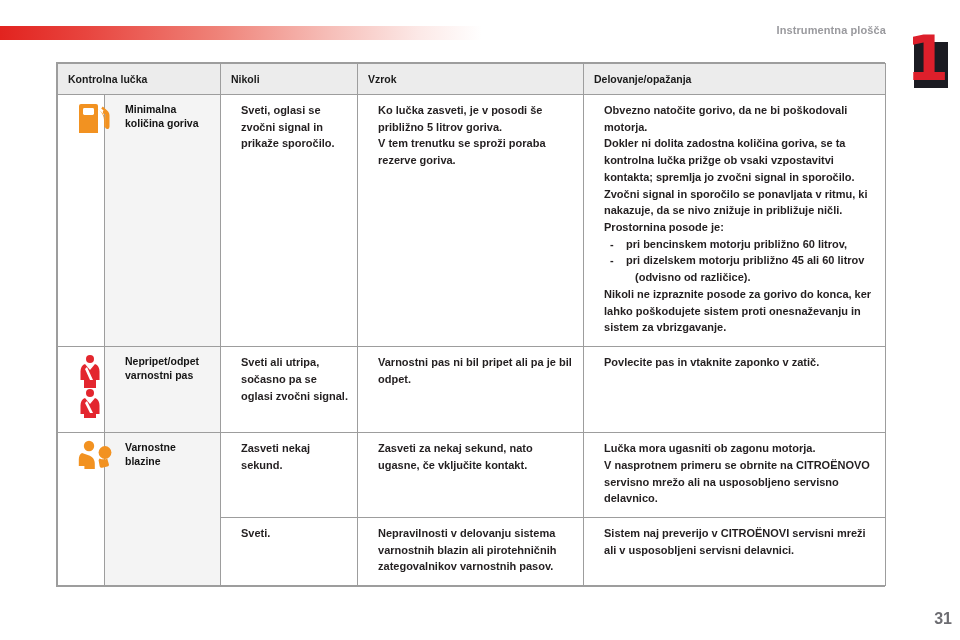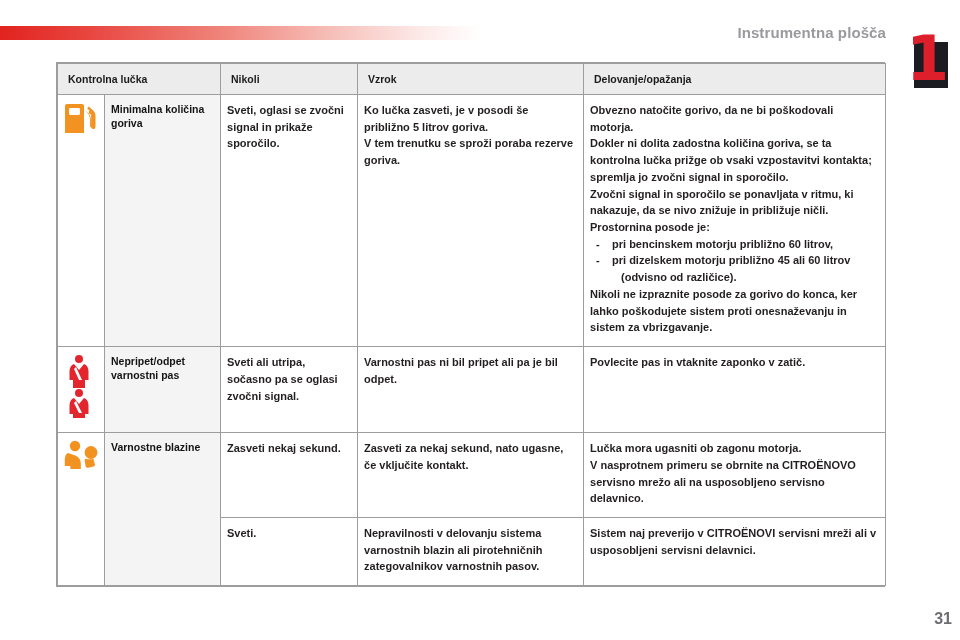--- a/index.html
+++ b/index.html
@@ -21,21 +21,21 @@
     left: 0;
     top: 26px;
     width: 482px;
     height: 14px;
     background: linear-gradient(to right, #e2231f 0%, #e8453f 18%, #ef8278 45%, #f6bdb7 68%, #fce9e7 87%, #ffffff 100%);
   }
   .header-title {
     position: absolute;
     right: 74px;
     top: 24px;
-    font-size: 15px;
+    font-size: 11px;
     font-weight: bold;
     color: #9a9a9e;
     letter-spacing: .1px;
     white-space: nowrap;
   }
   .chapter-tab {
     position: absolute;
     right: 8px;
     top: 38px;
     width: 46px;
@@ -74,21 +74,21 @@
   }
   table.warn-table {
     width: 100%;
     border-collapse: collapse;
     table-layout: fixed;
   }
   table.warn-table th,
   table.warn-table td {
     border: 1px solid #9d9d9d;
     vertical-align: top;
-    padding: 7px 8px 10px 6px;
+    padding: 7px 8px 10px 20px;
     box-sizing: border-box;
   }
   table.warn-table th {
     background: #ececec;
     text-align: left;
     font-size: 10.5px;
     font-weight: bold;
     color: #1a1a1a;
     padding: 9px 8px 9px 10px;
     height: 28px;

